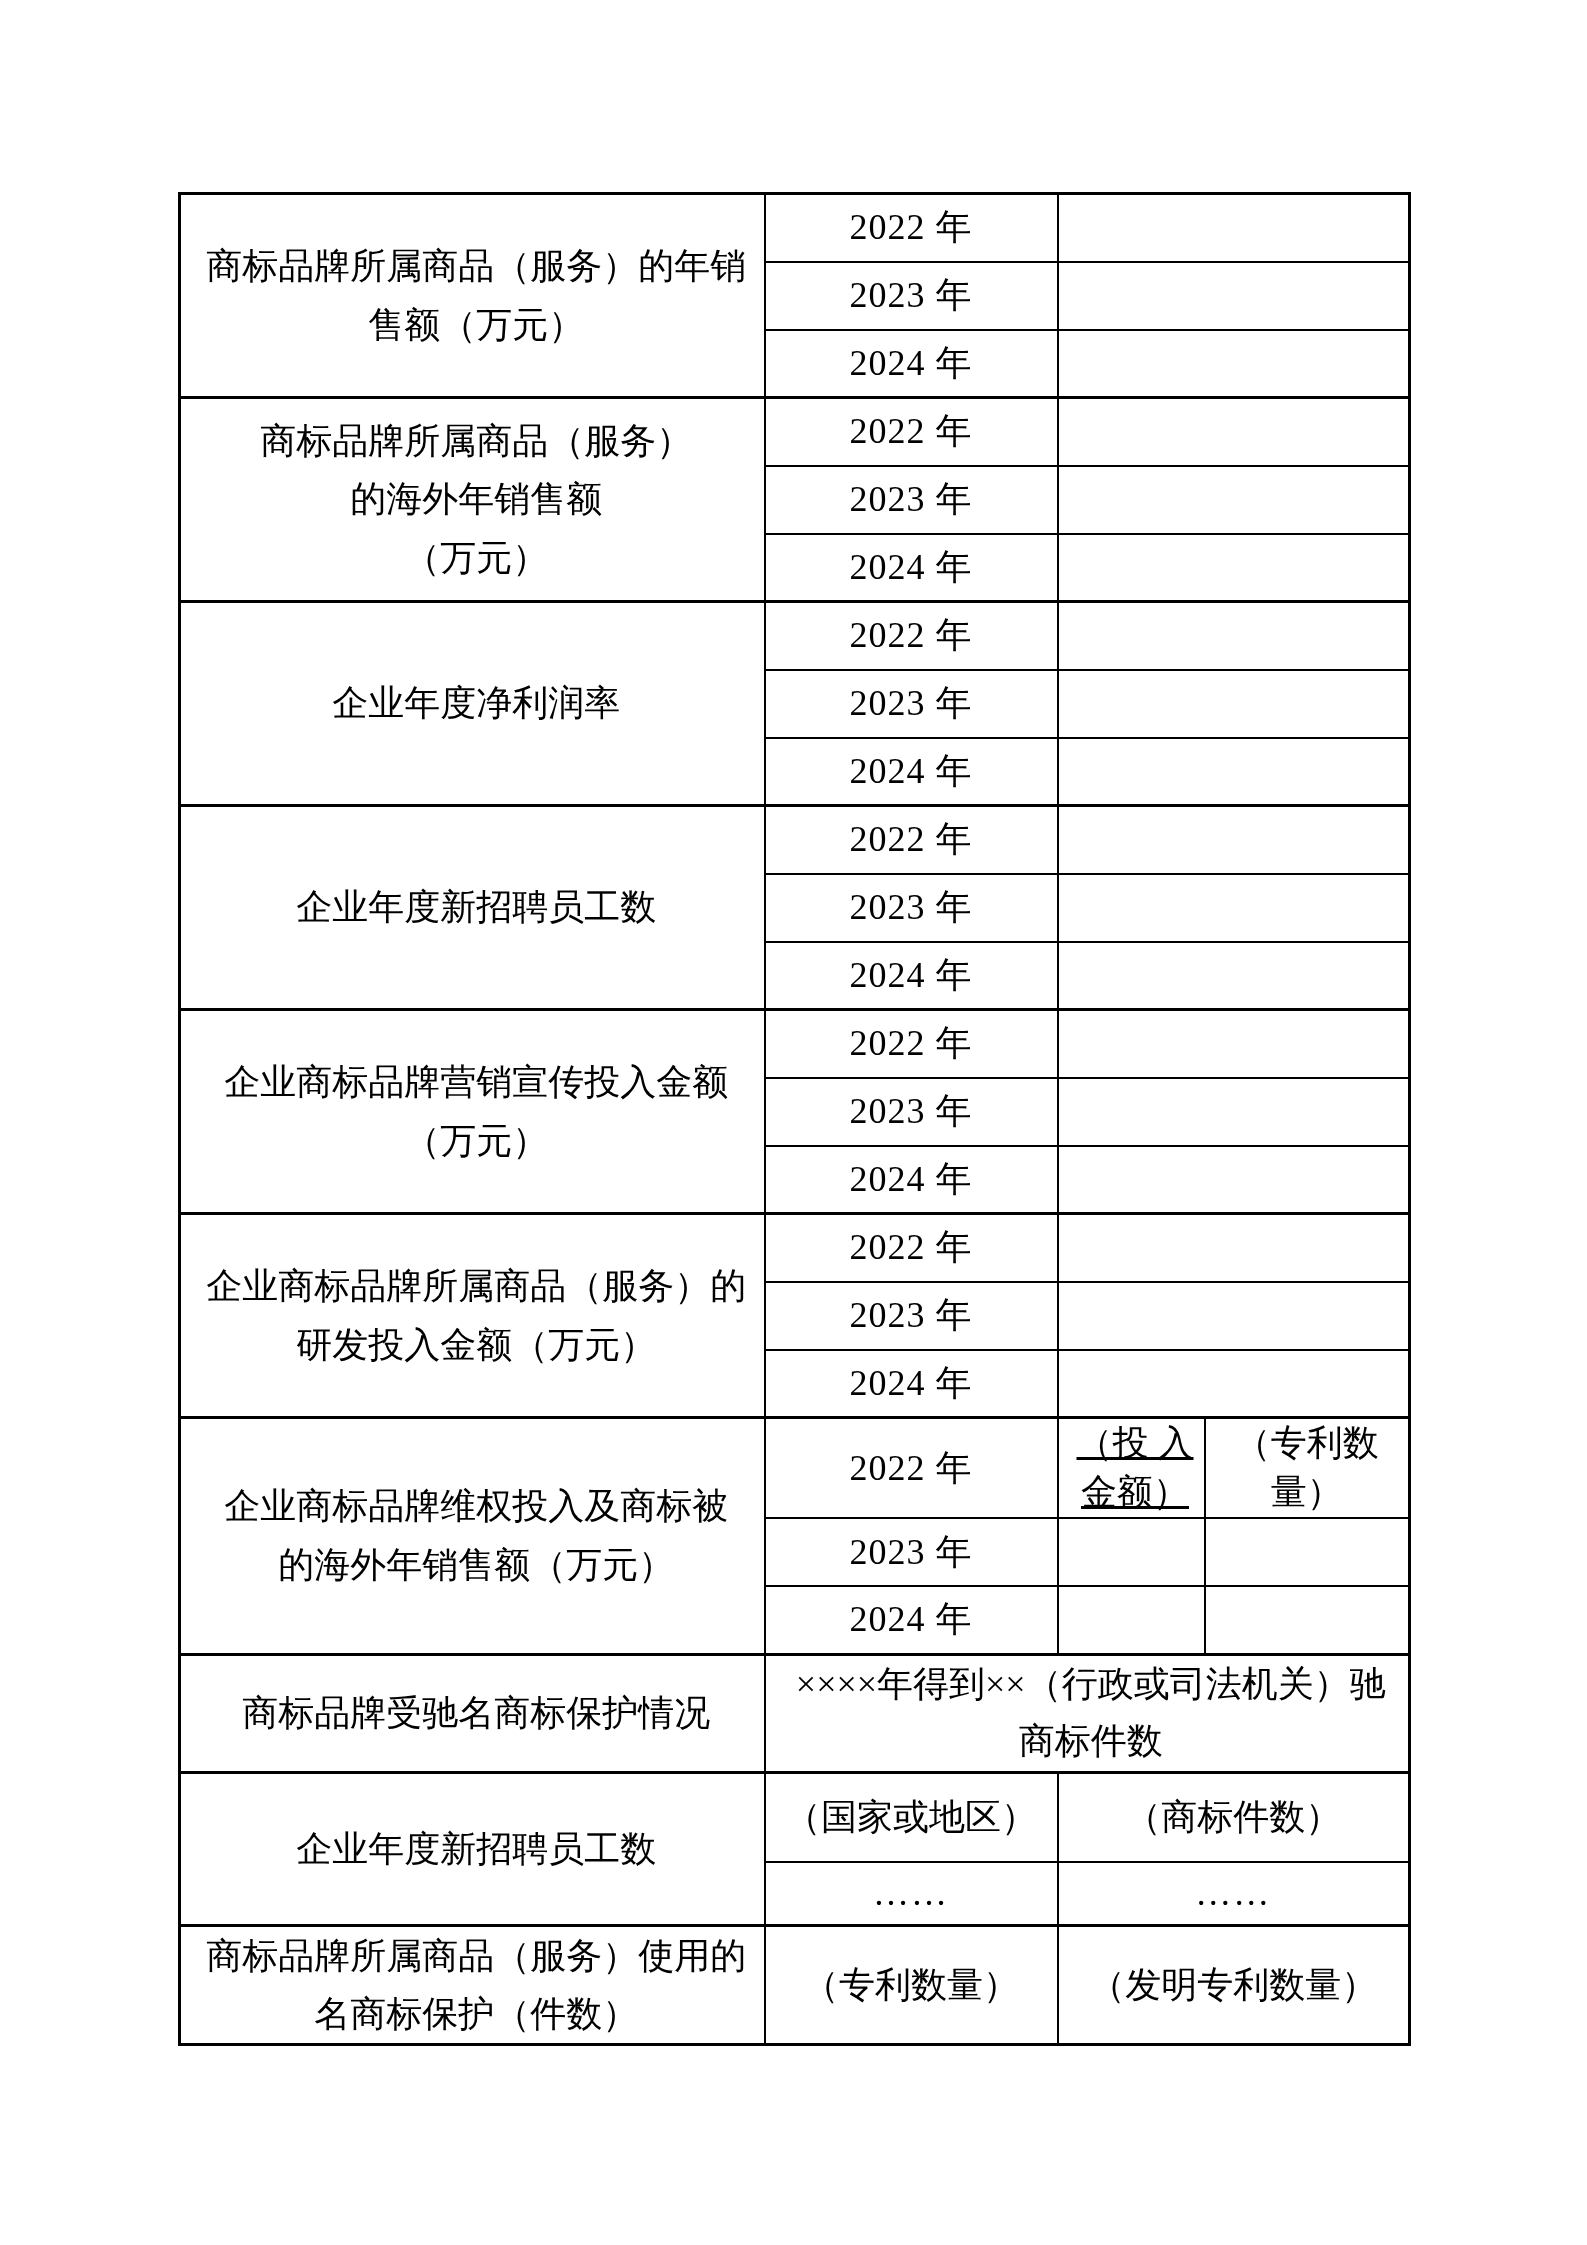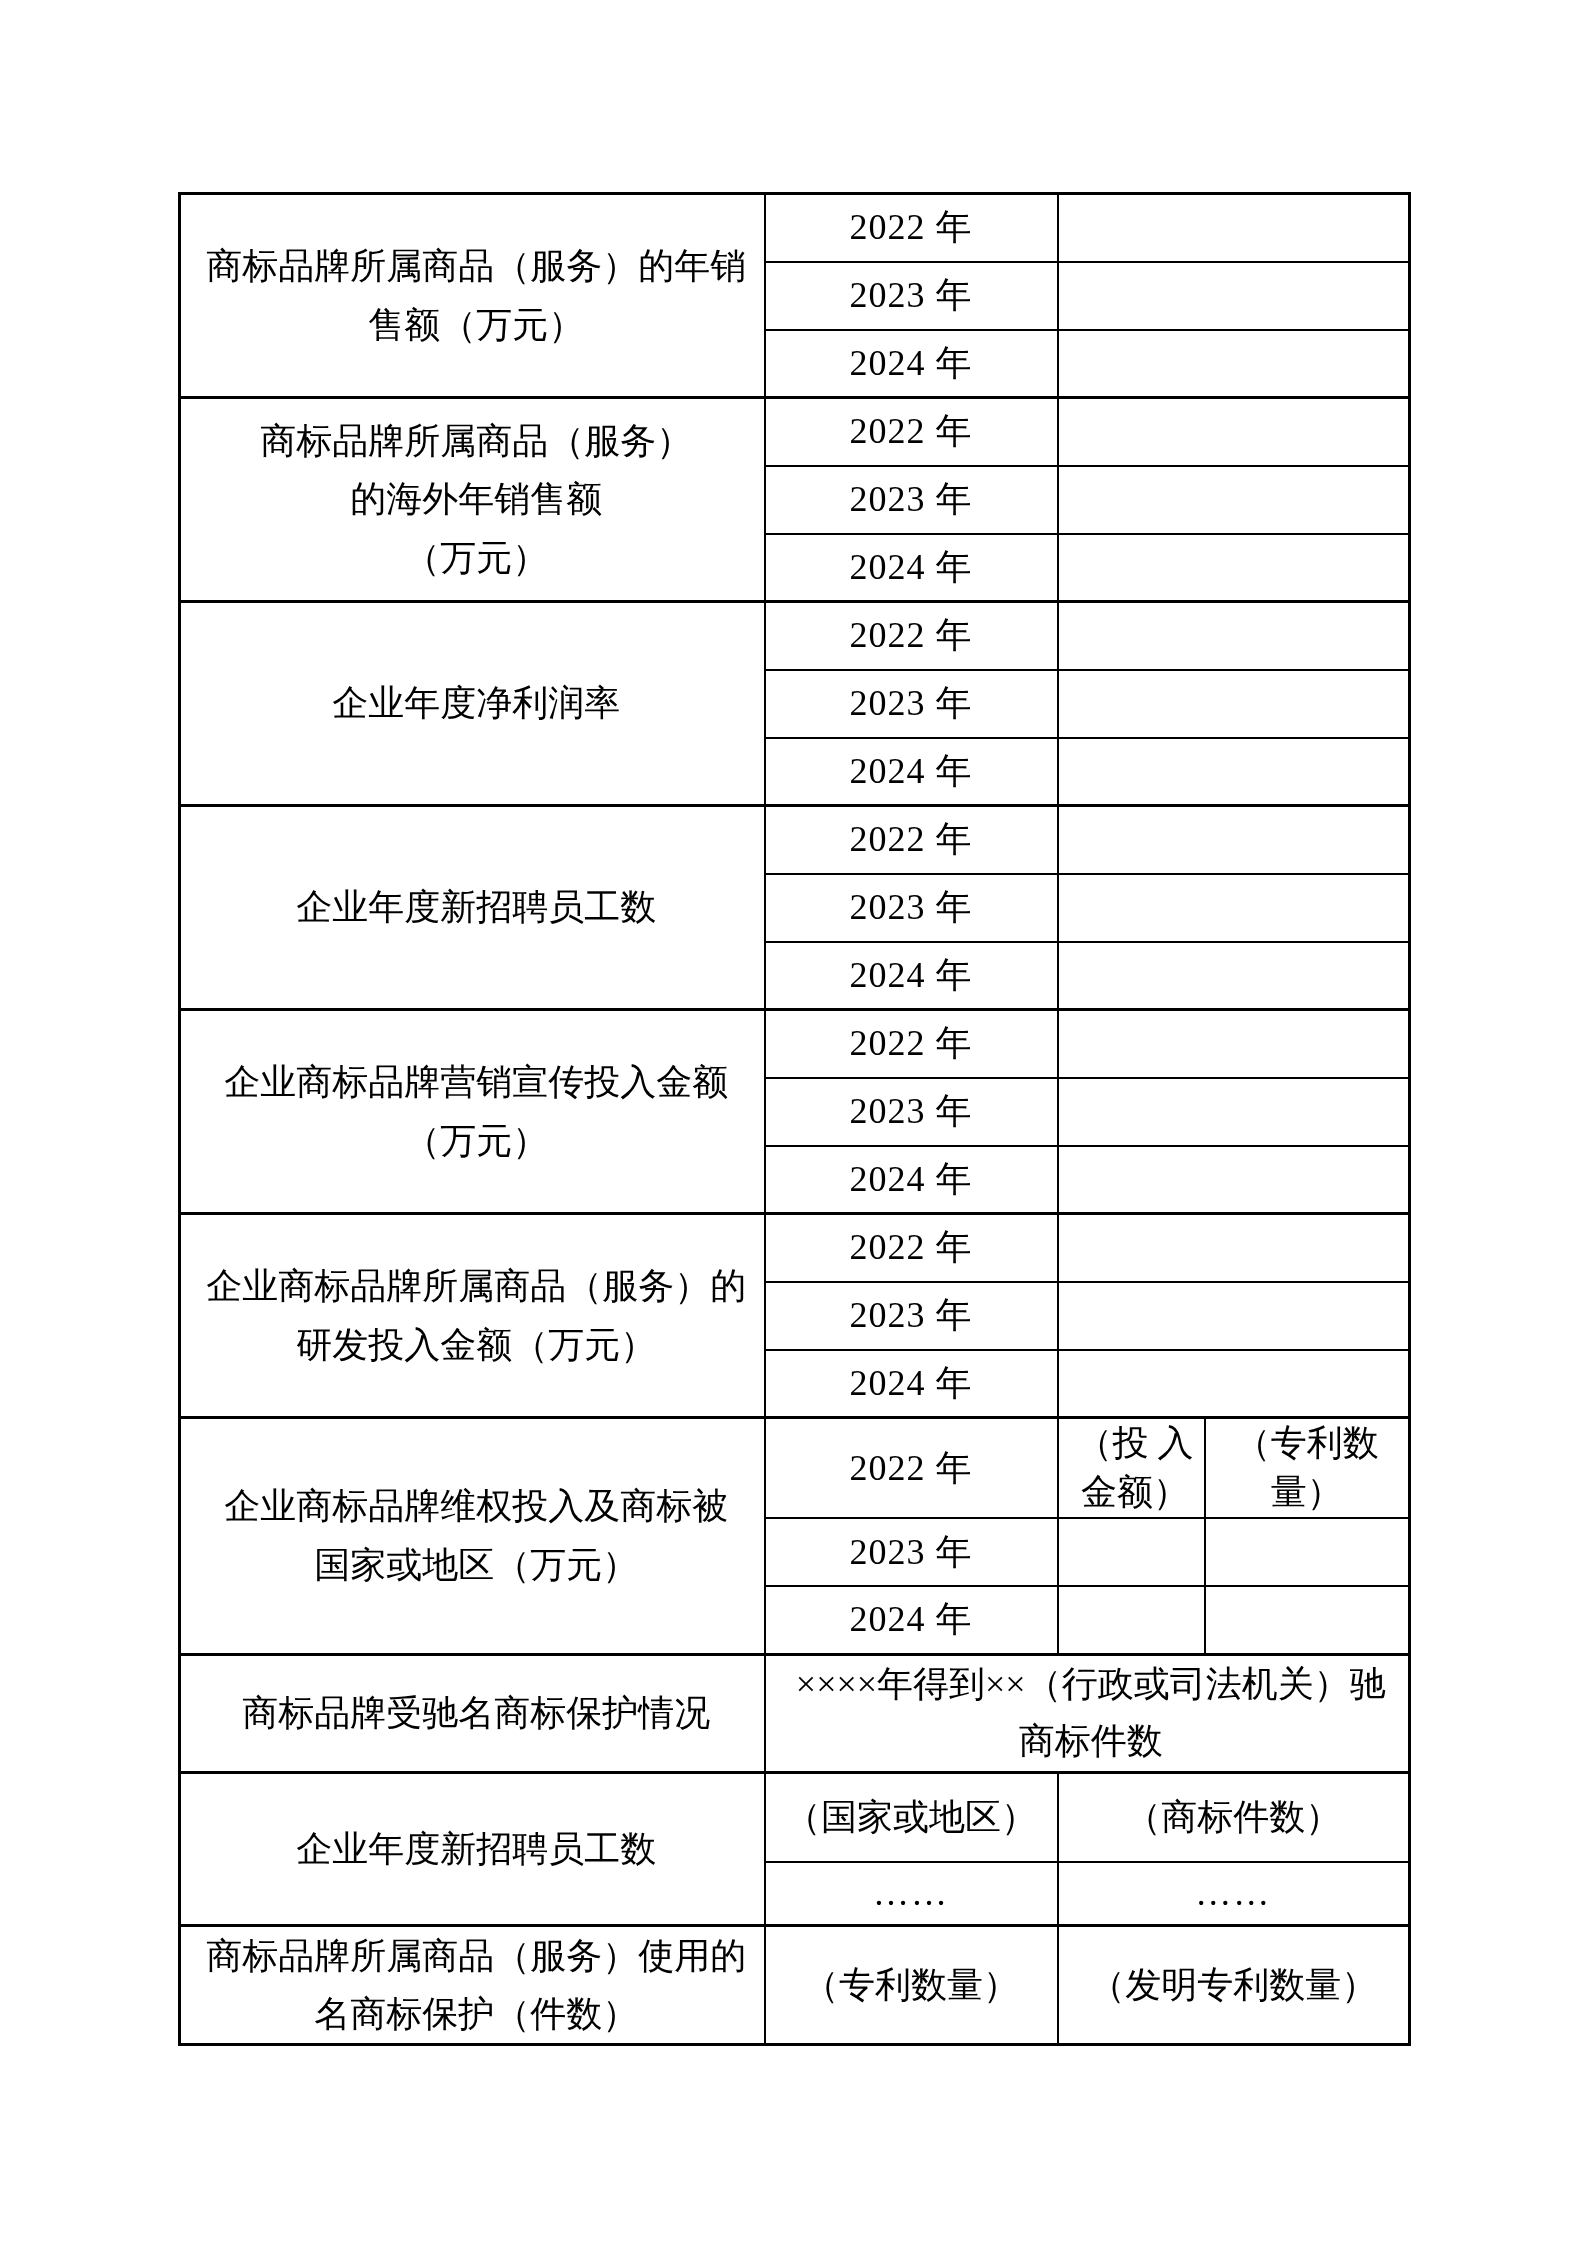--- a/index.html
+++ b/index.html
@@ -34,21 +34,21 @@
   
   tr.sep > td { border-top-width: 3px; }
   td.label-cell {
     line-height: 1.62;
   }
   td.label-cell .ln, td.wide-value .ln, td.small-head .ln {
     white-space: nowrap;
     margin-left: 8px;
   }
   td.year-cell { letter-spacing: 1px; }
-  td.small-head { line-height: 1.35; }
+  td.small-head { line-height: 1.35; text-decoration: underline; }
   td.wide-value { line-height: 1.6; }
   td.ellipsis-cell { letter-spacing: 2px; }
 </style>
 </head>
 <body>
 
 <div class="sheet">
   <table class="form">
     <colgroup>
       <col style="width:585px">
@@ -155,21 +155,21 @@
       <td class="value-cell" colspan="2"></td>
     </tr>
     <tr style="height:68px">
       <td class="year-cell">2024 年</td>
       <td class="value-cell" colspan="2"></td>
     </tr>
 
     <tr class="sep" style="height:96px">
       <td class="label-cell" rowspan="3">
         <div class="ln">企业商标品牌维权投入及商标被</div>
-        <div class="ln">国家或地区（万元）</div>
+        <div class="ln">的海外年销售额（万元）</div>
       </td>
       <td class="year-cell">2022 年</td>
       <td class="small-head">
         <div class="ln">（投 入</div>
         <div class="ln">金额）</div>
       </td>
       <td>（专利数量）</td>
     </tr>
     <tr style="height:68px">
       <td class="year-cell">2023 年</td>

